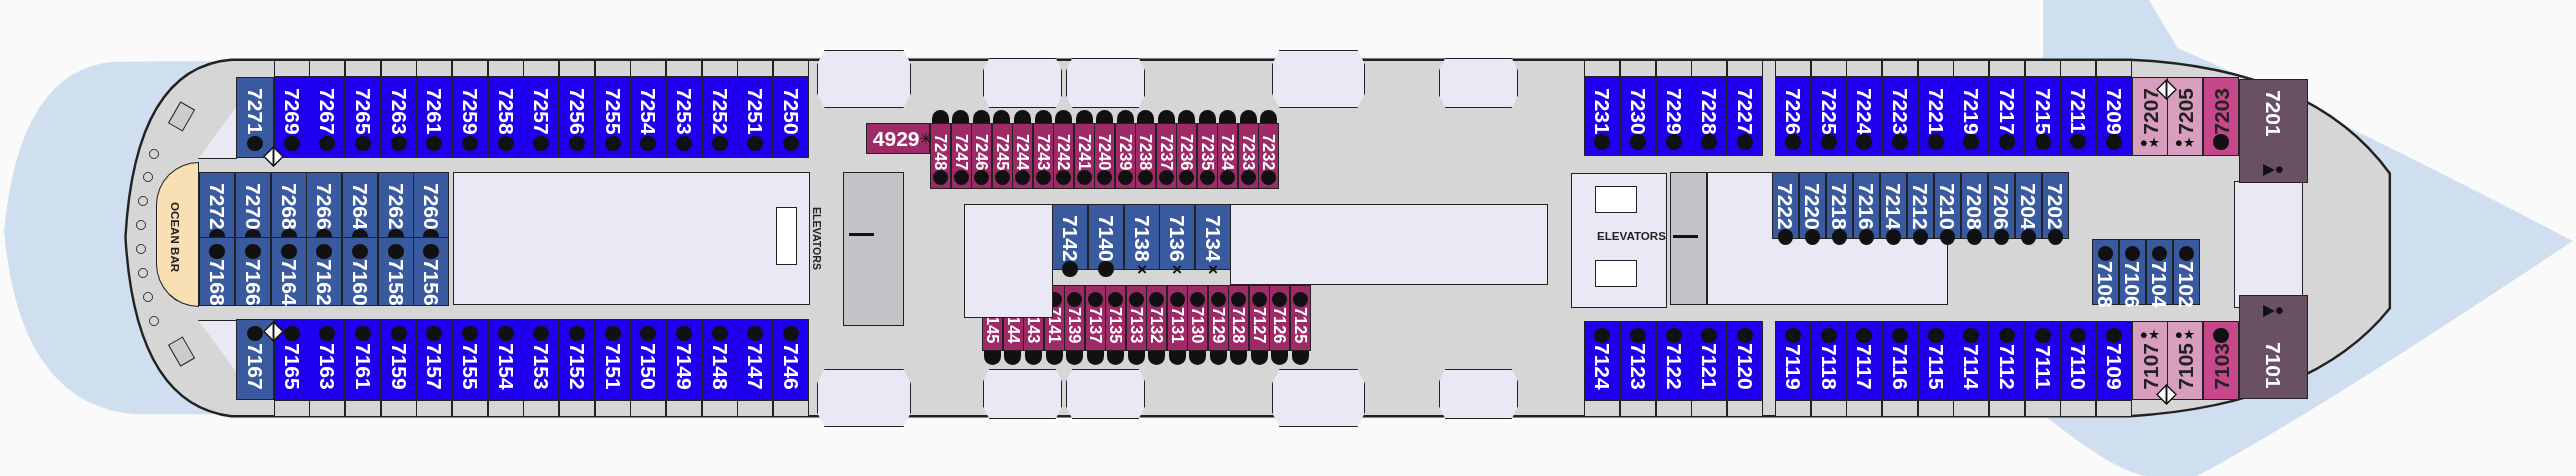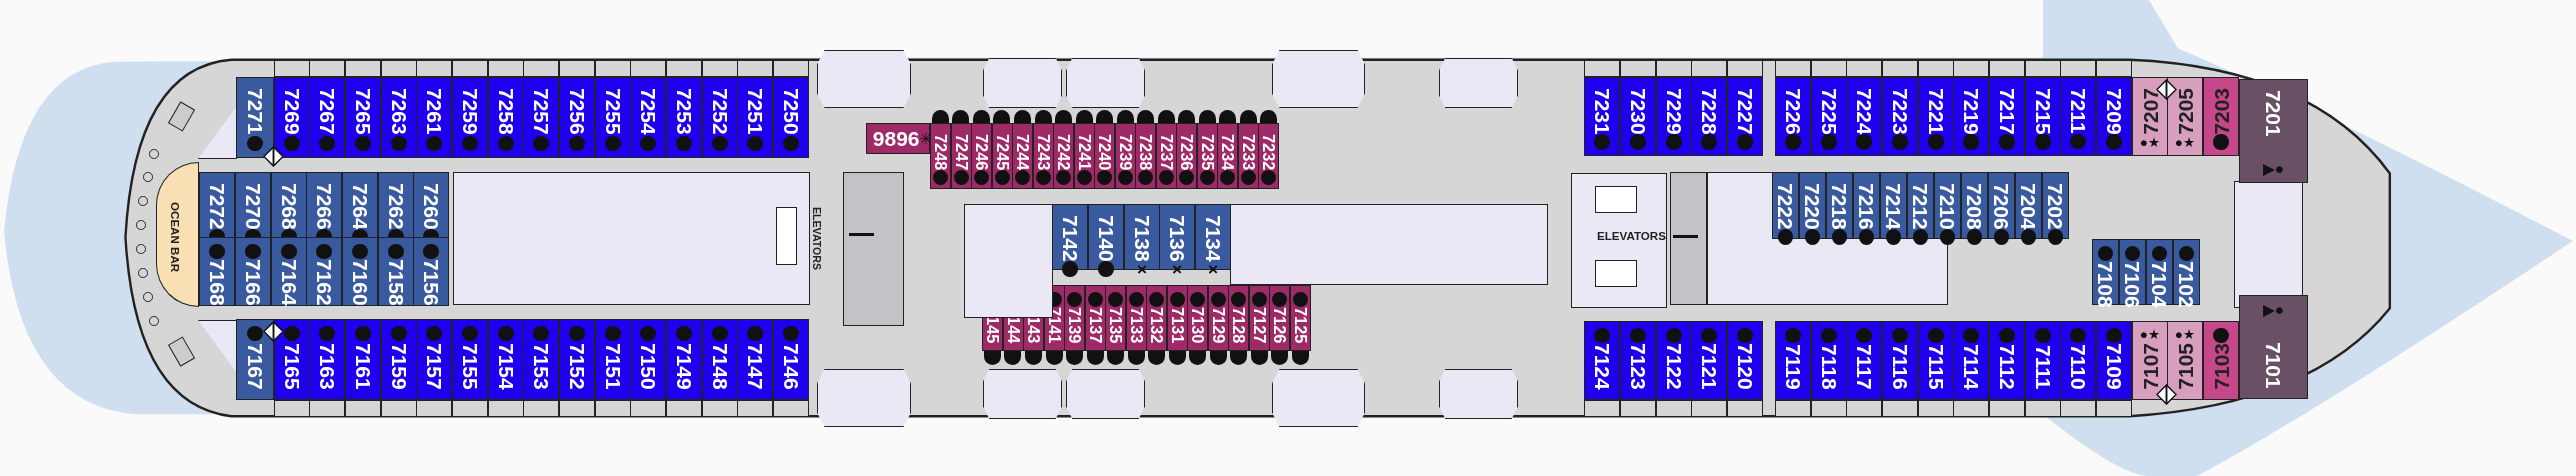--- a/index.html
+++ b/index.html
@@ -299,21 +299,21 @@
 <div class="pod" style="left:1439px;top:58px;width:79px;height:50px;"></div>
 
 <div class="pod" style="left:817px;top:369px;width:94px;height:58px;"></div>
 <div class="pod" style="left:983px;top:369px;width:79px;height:50px;"></div>
 <div class="pod" style="left:1066px;top:369px;width:79px;height:50px;"></div>
 <div class="pod" style="left:1272px;top:369px;width:93px;height:58px;"></div>
 <div class="pod" style="left:1439px;top:369px;width:79px;height:50px;"></div>
 
 <div id="mid-top">
     <div class="cabin c-plum" style="left: 866px; top: 123px; width: 64px; height: 31px; padding: 0px 5.8px; justify-content: space-between; flex-direction: row;">
-      <span class="num" style="writing-mode: horizontal-tb;">9896</span>
+      <span class="num" style="writing-mode: horizontal-tb;">4929</span>
       <span class="" style="font-size: 15.4px; color: rgb(17, 17, 17);">✳</span>
     </div>
     <div class="bump" style="left: 932px; top: 110px;"></div>
     <div class="cabin c-plum" style="left: 930px; top: 123px; width: 21px; height: 66px; padding: 9.6px 0px 5.8px; justify-content: space-between;">
       <span class="num" style="font-size: 16.4px;">7248</span>
       <span class="dot"></span>
     </div>
     <div class="bump" style="left: 952px; top: 110px;"></div>
     <div class="cabin c-plum" style="left: 951px; top: 123px; width: 21px; height: 66px; padding: 9.6px 0px 5.8px; justify-content: space-between;">
       <span class="num" style="font-size: 16.4px;">7247</span>

